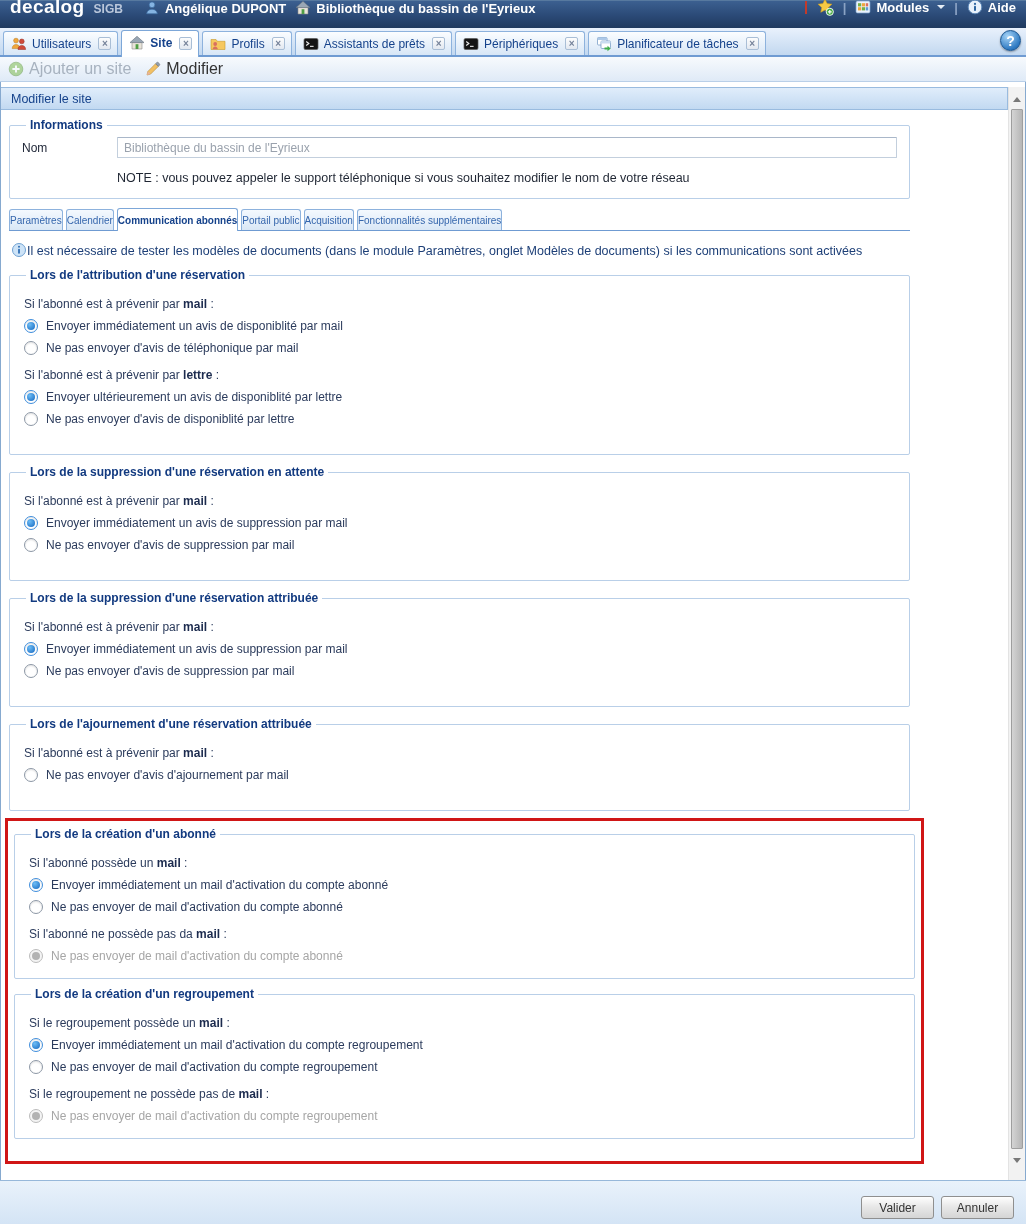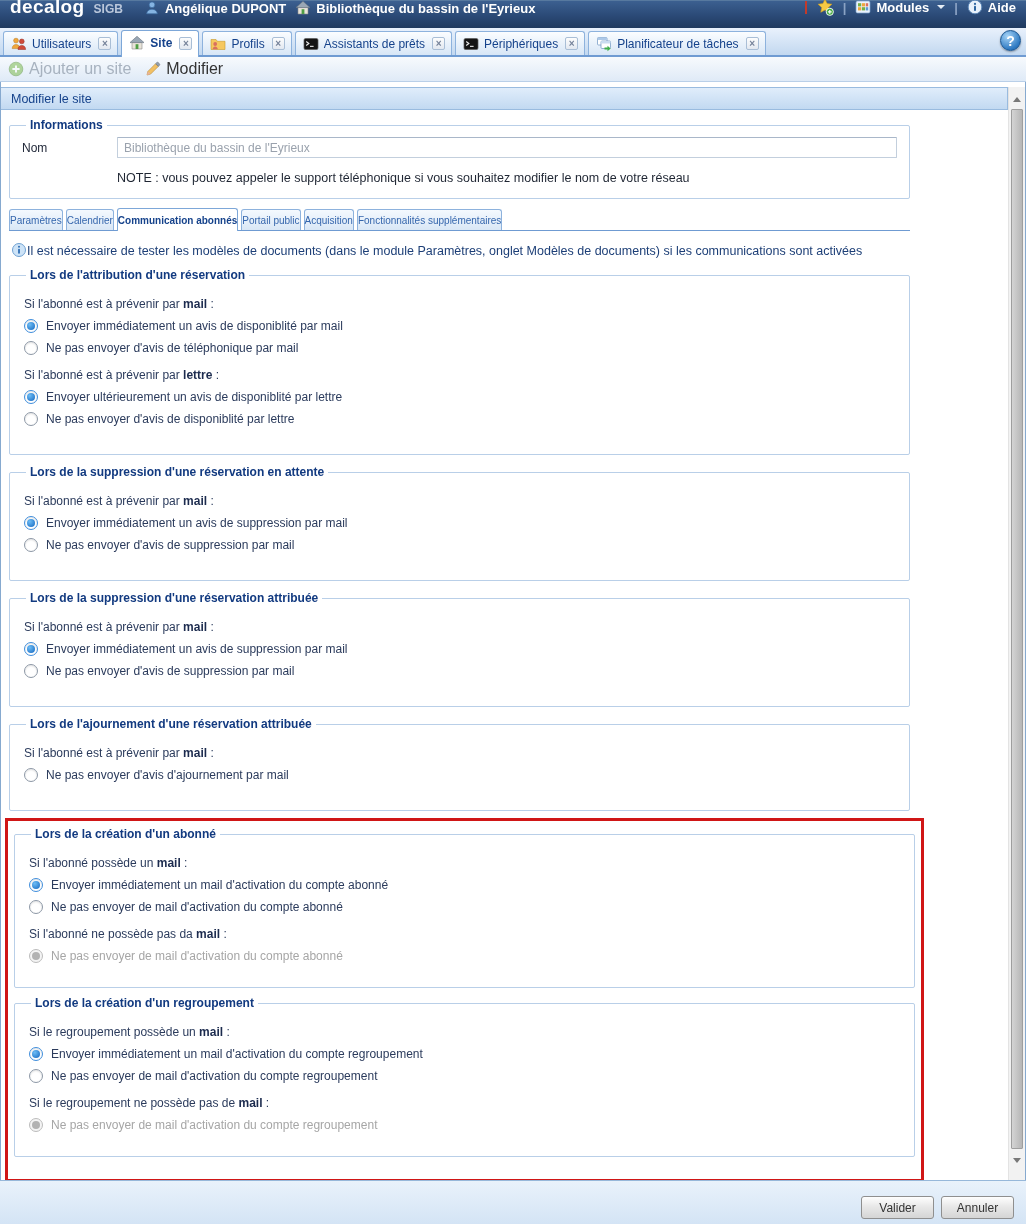--- a/index.html
+++ b/index.html
@@ -82,21 +82,21 @@
   .radio{width:14px;height:14px;border-radius:50%;background:#fff;border:1px solid #8d98a6;position:relative;flex:none;
     box-shadow:inset 0 1px 2px rgba(0,0,0,.12)}
   .radio.checked{border-color:#3f8edc}
   .radio.checked::after{content:'';position:absolute;inset:2px;border-radius:50%;
     background:radial-gradient(circle at 35% 32%,#6cbcf5,#1467c0)}
   .radio.disabled{border-color:#bcbcbc;background:#f4f4f4;box-shadow:none}
   .radio.disabled.checked::after{background:#b2b2b2}
   .redbox{width:919px;border:3px solid #d01616;margin:7px 0 0 -4px;padding:3px 6px 0}
   .redbox .section{width:100%;margin:3px 0 8px}
   .redbox .section:last-child{margin-bottom:22px}
-  .redbox .section{padding-bottom:24px}
+  .redbox .section{padding-bottom:15px}
   
   .footer{height:44px;flex:none;background:linear-gradient(180deg,#e9f2fb,#d4e4f5);
     border-top:1px solid #97b8da;display:flex;align-items:flex-end;justify-content:flex-end;gap:7px;padding:14px 12px 5px}
   .btn{min-width:73px;height:23px;background:linear-gradient(180deg,#fefefe,#e8e8e8 45%,#d5d5d5);
     border:1px solid #8f8f8f;border-radius:3px;font-size:12px;color:#333;font-family:inherit;
     display:flex;align-items:center;justify-content:center;cursor:default}
 </style>
 </head>
 <body>
 

